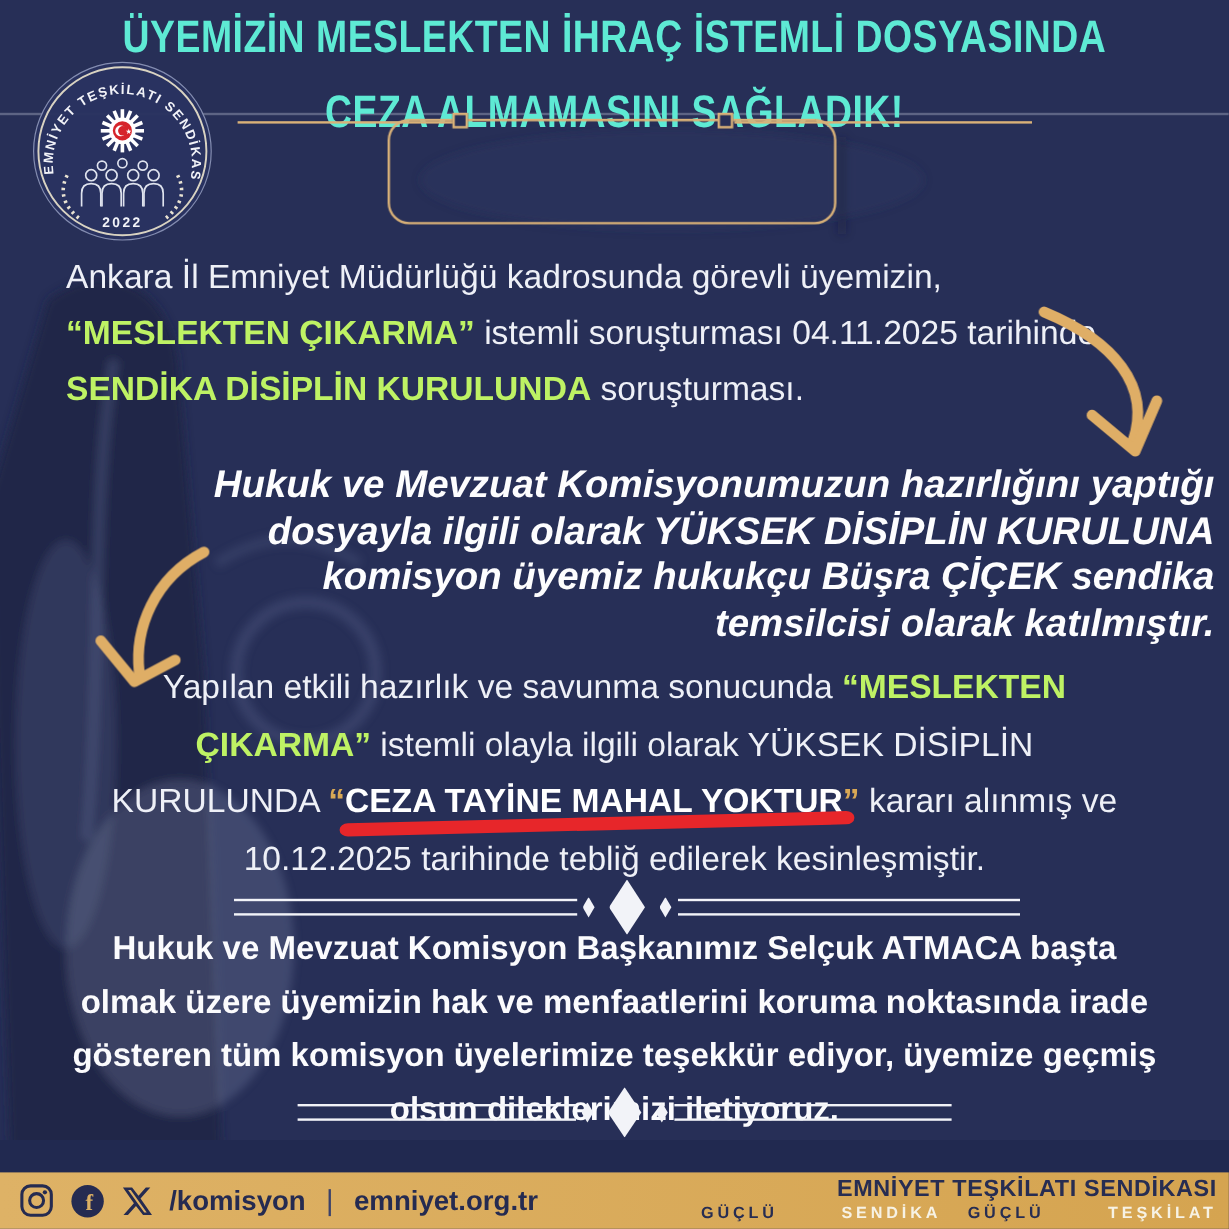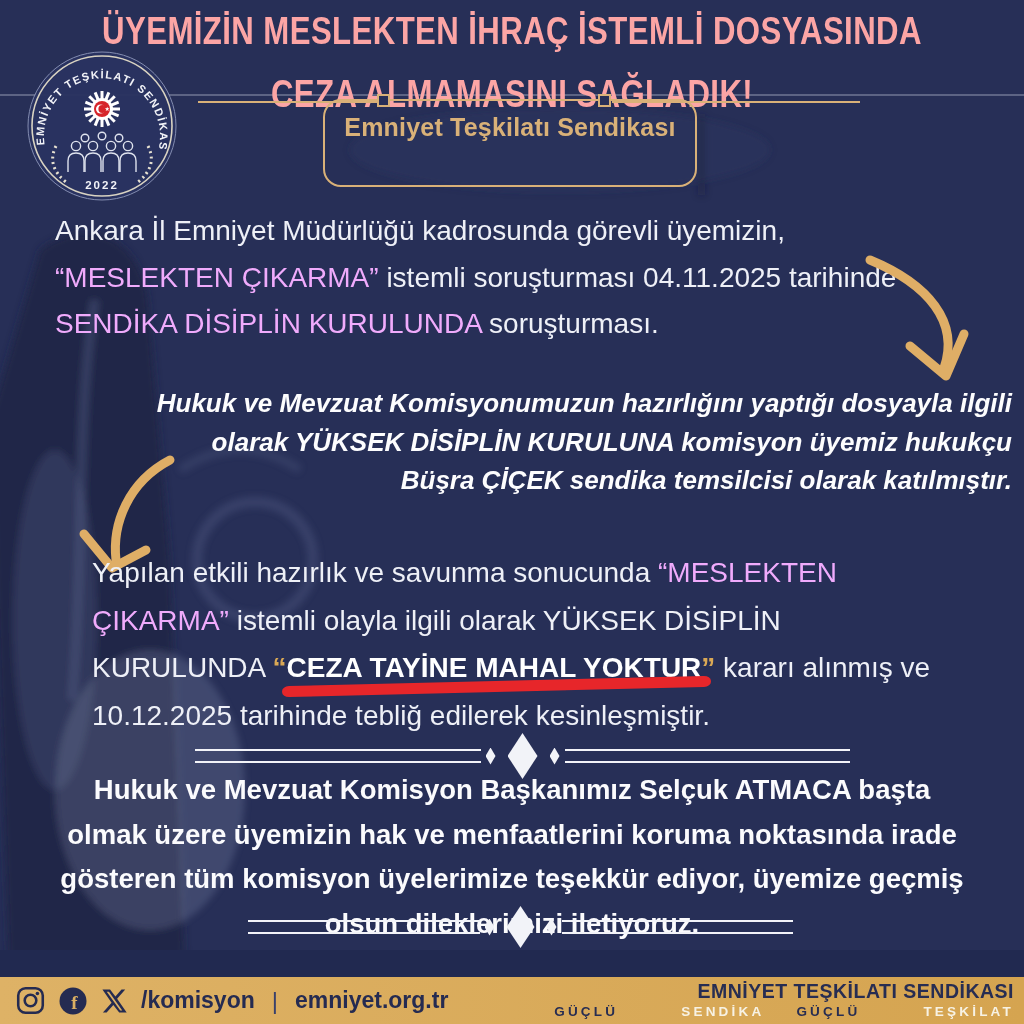--- a/index.html
+++ b/index.html
@@ -9,40 +9,40 @@
   .abs{position:absolute;}
 
   
   #bg-decor{position:absolute;inset:0;pointer-events:none;}
 
   
   .top-line{position:absolute;left:0;top:94px;width:1024px;height:2px;
             background:rgba(220,226,240,.30);}
 
   
-  .title-wrap{position:absolute;left:0;width:1024px;text-align:center;color:#fca5a5;}
+  .title-wrap{position:absolute;left:0;width:1024px;text-align:center;color:#5eead4;}
   .title-line{display:block;font-weight:700;font-size:38px;letter-spacing:.5px;
               transform:scaleX(.82);transform-origin:50% 50%;white-space:nowrap;}
 
   
   .gold-box{position:absolute;left:323px;top:99px;width:374px;height:88px;
             border:2px solid #d9b178;border-radius:18px;text-align:center;
             color:#d9b178;font-weight:700;font-size:25px;line-height:33px;
             padding-top:10px;box-sizing:border-box;letter-spacing:.2px;}
   .knob{position:absolute;width:9px;height:9px;border:2px solid #d9b178;
         background:#272f57;top:-7px;}
   .gold-ext{position:absolute;top:101px;height:2px;background:#d9b178;}
 
   
   .p1{position:absolute;left:55px;top:208px;width:880px;font-size:28px;
       line-height:46.5px;color:#eef0f7;}
-  .p1 b,.p3 b{font-weight:400;color:#f0abfc;}
+  .p1 b,.p3 b{font-weight:700;color:#bef264;}
   .p2{position:absolute;left:150px;top:384px;width:862px;text-align:right;
-      font-size:26px;line-height:38.5px;font-style:italic;font-weight:700;color:#fdfdfe;}
-  .p3{position:absolute;left:92px;top:549px;width:840px;
+      font-size:32px;line-height:38.5px;font-style:italic;font-weight:700;color:#fdfdfe;}
+  .p3{position:absolute;left:92px;top:549px;width:840px;text-align:center;
       font-size:28px;line-height:47.5px;color:#eef0f7;}
   .p4{position:absolute;left:57px;top:768px;width:910px;text-align:center;
       font-weight:700;font-size:27.5px;line-height:44.5px;color:#fbfbfd;}
 
   .gq{color:#d9a855;font-weight:700;}
   .hl{position:relative;font-weight:700;color:#ffffff;white-space:nowrap;}
   .hl::after{content:'';position:absolute;left:-4px;right:-10px;bottom:-9px;height:11px;
              background:#e7262a;border-radius:7px/5px;transform:rotate(-1.4deg);}
 
   
@@ -56,21 +56,21 @@
   .dark-strip{position:absolute;left:0;top:950px;width:1024px;height:27px;background:#212950;}
   .footer-bar{position:absolute;left:0;top:977px;width:1024px;height:47px;
               background:linear-gradient(90deg,#deb266,#d5a450);display:flex;
               align-items:center;justify-content:space-between;box-sizing:border-box;
               padding:0 10px 0 16px;}
   .foot-left{display:flex;align-items:center;gap:13px;color:#252b51;font-weight:700;font-size:23px;}
   .foot-left .sep{font-weight:400;font-size:24px;margin:0 4px;color:#3a416b;}
   .icon{display:inline-flex;align-items:center;justify-content:center;}
   .foot-right{text-align:right;color:#272d52;line-height:1.08;}
   .org-name{font-weight:700;font-size:19.5px;letter-spacing:.5px;}
-  .slogan{display:inline-flex;gap:23px;font-weight:700;font-size:13.5px;letter-spacing:3.2px;margin-top:1px;}
+  .slogan{display:inline-flex;gap:13px;font-weight:700;font-size:13.5px;letter-spacing:3.2px;margin-top:1px;}
   .slogan .ivory{color:#f7f2e4;margin-left:40px;}
   .slogan .g2{margin-left:9px;}
 </style>
 </head>
 <body>
 
 <svg id="bg-decor" width="1024" height="1024" viewBox="0 0 1024 1024">
   <g filter="url(#blur1)">
     <path d="M40,250 C85,215 140,235 148,300 L170,560 L185,980 L10,1010 L-10,420 Z" fill="#1e2647" opacity="0.85"></path>
     <ellipse cx="150" cy="790" rx="95" ry="140" fill="#9aa2c4" opacity="0.22"></ellipse>
@@ -144,21 +144,20 @@
     <path d="M122,96 q10,20 -10,36"></path>
   </g>
   <text x="76" y="139" text-anchor="middle" font-size="11.5" font-weight="bold" letter-spacing="2" fill="#f2f3f8">2022</text>
 </svg>
 
 <div class="gold-ext" style="left:198px;width:180px;"></div>
 <div class="gold-ext" style="left:612px;width:248px;"></div>
 <div class="gold-box">
   <span class="knob" style="left:52px;"></span>
   <span class="knob" style="right:84px;"></span>
-  <div>Emniyet Teşkilatı Sendikası</div>
 </div>
 
 <div class="p1">
   <span>Ankara İl Emniyet Müdürlüğü kadrosunda görevli üyemizin, </span><b>“MESLEKTEN ÇIKARMA”</b><span> istemli soruşturması 04.11.2025 tarihinde </span><b>SENDİKA DİSİPLİN KURULUNDA</b><span> soruşturması.</span>
 </div>
 
 <svg class="abs" style="left:858px;top:250px;" width="160" height="148" viewBox="0 0 160 148">
   <g stroke="#dfae66" stroke-width="9" fill="none" stroke-linecap="round" stroke-linejoin="round">
     <path d="M12,10 C70,34 102,72 86,118"></path>
     <path d="M52,96 L88,126 L106,84"></path>

